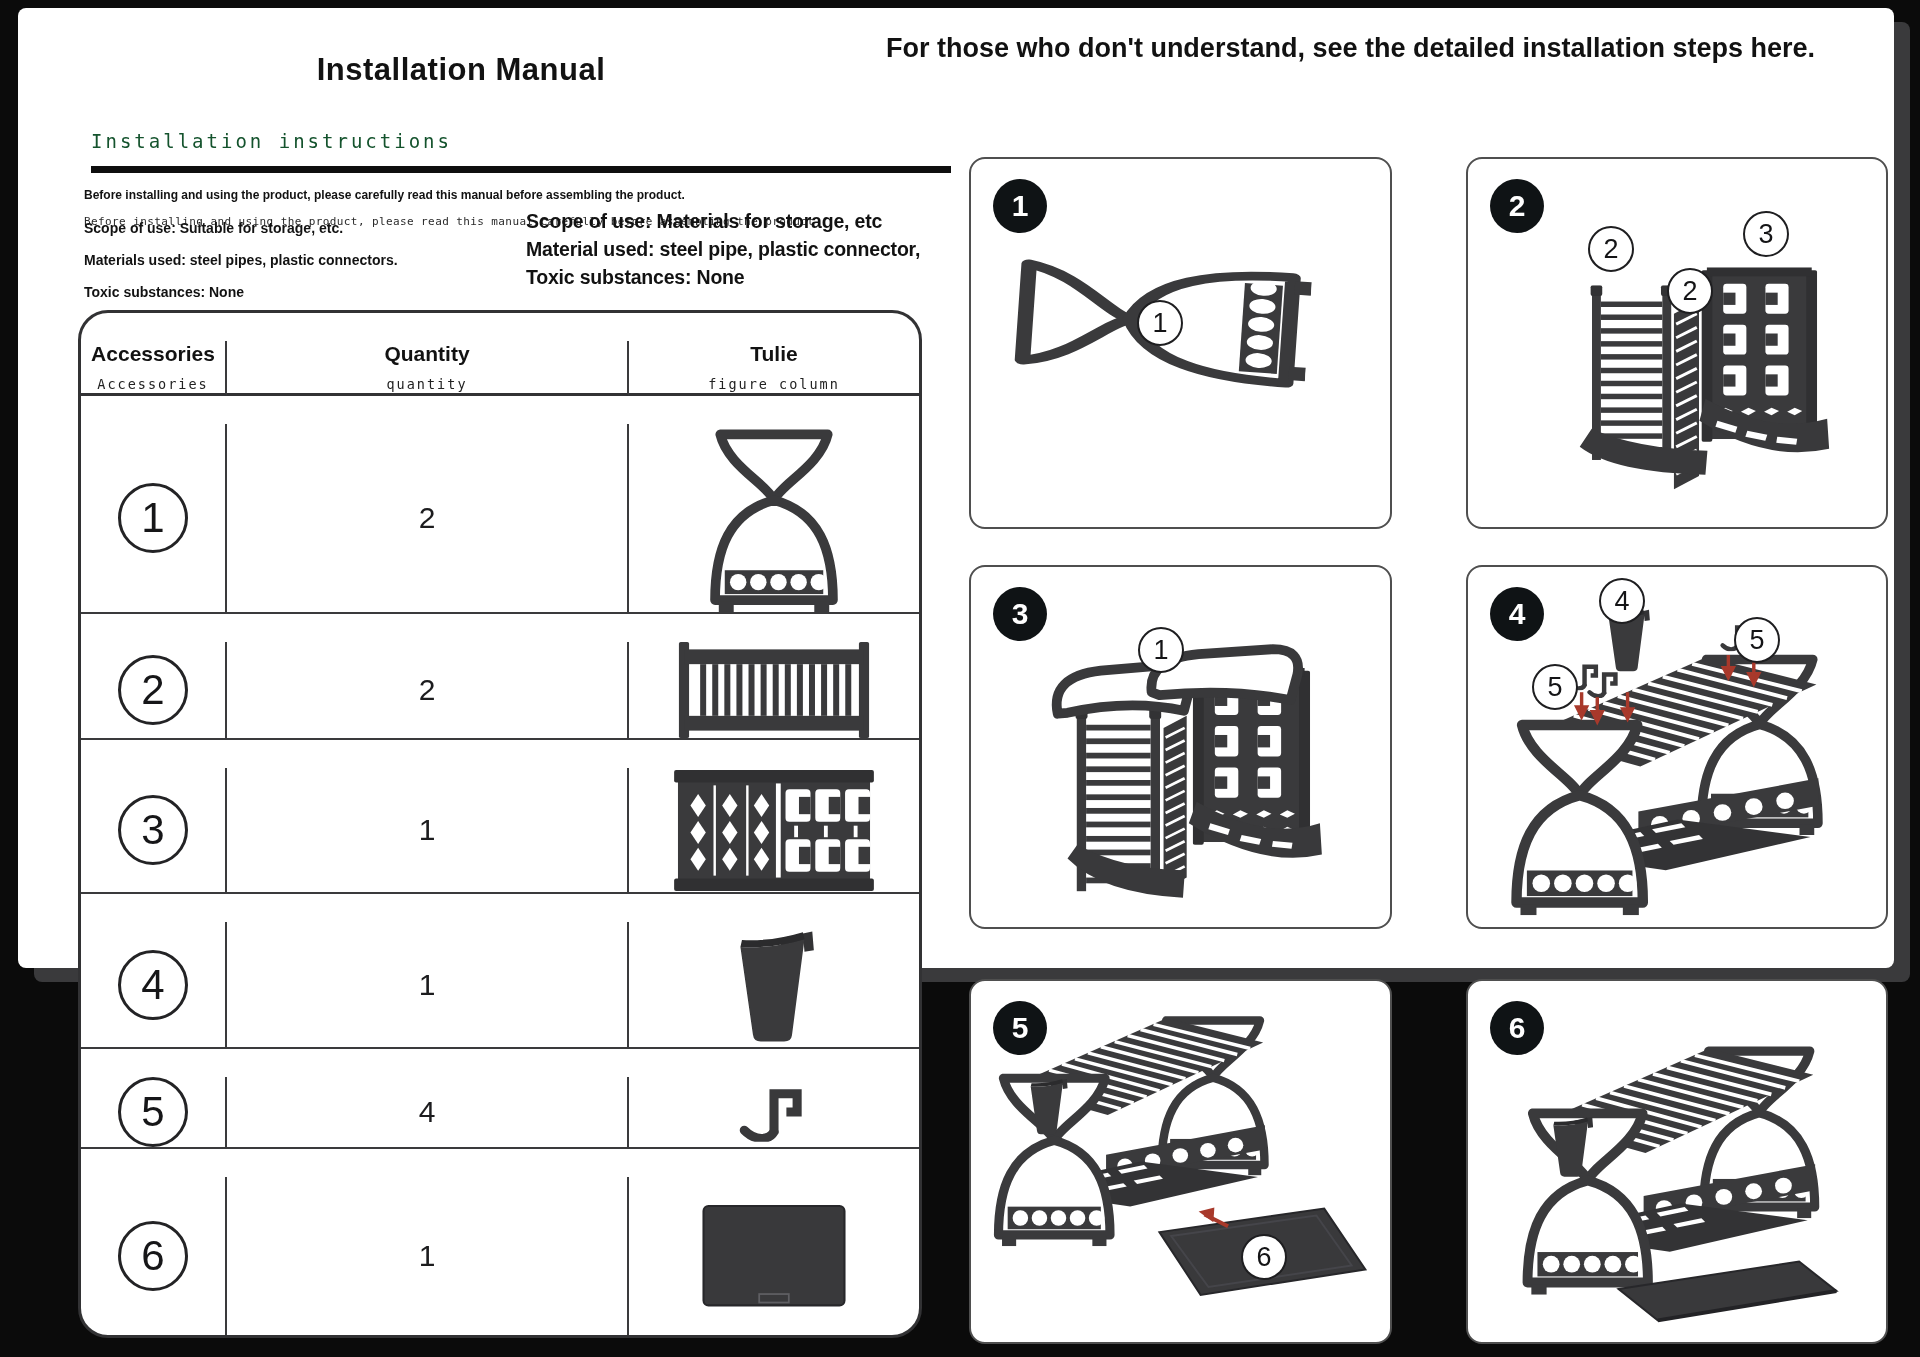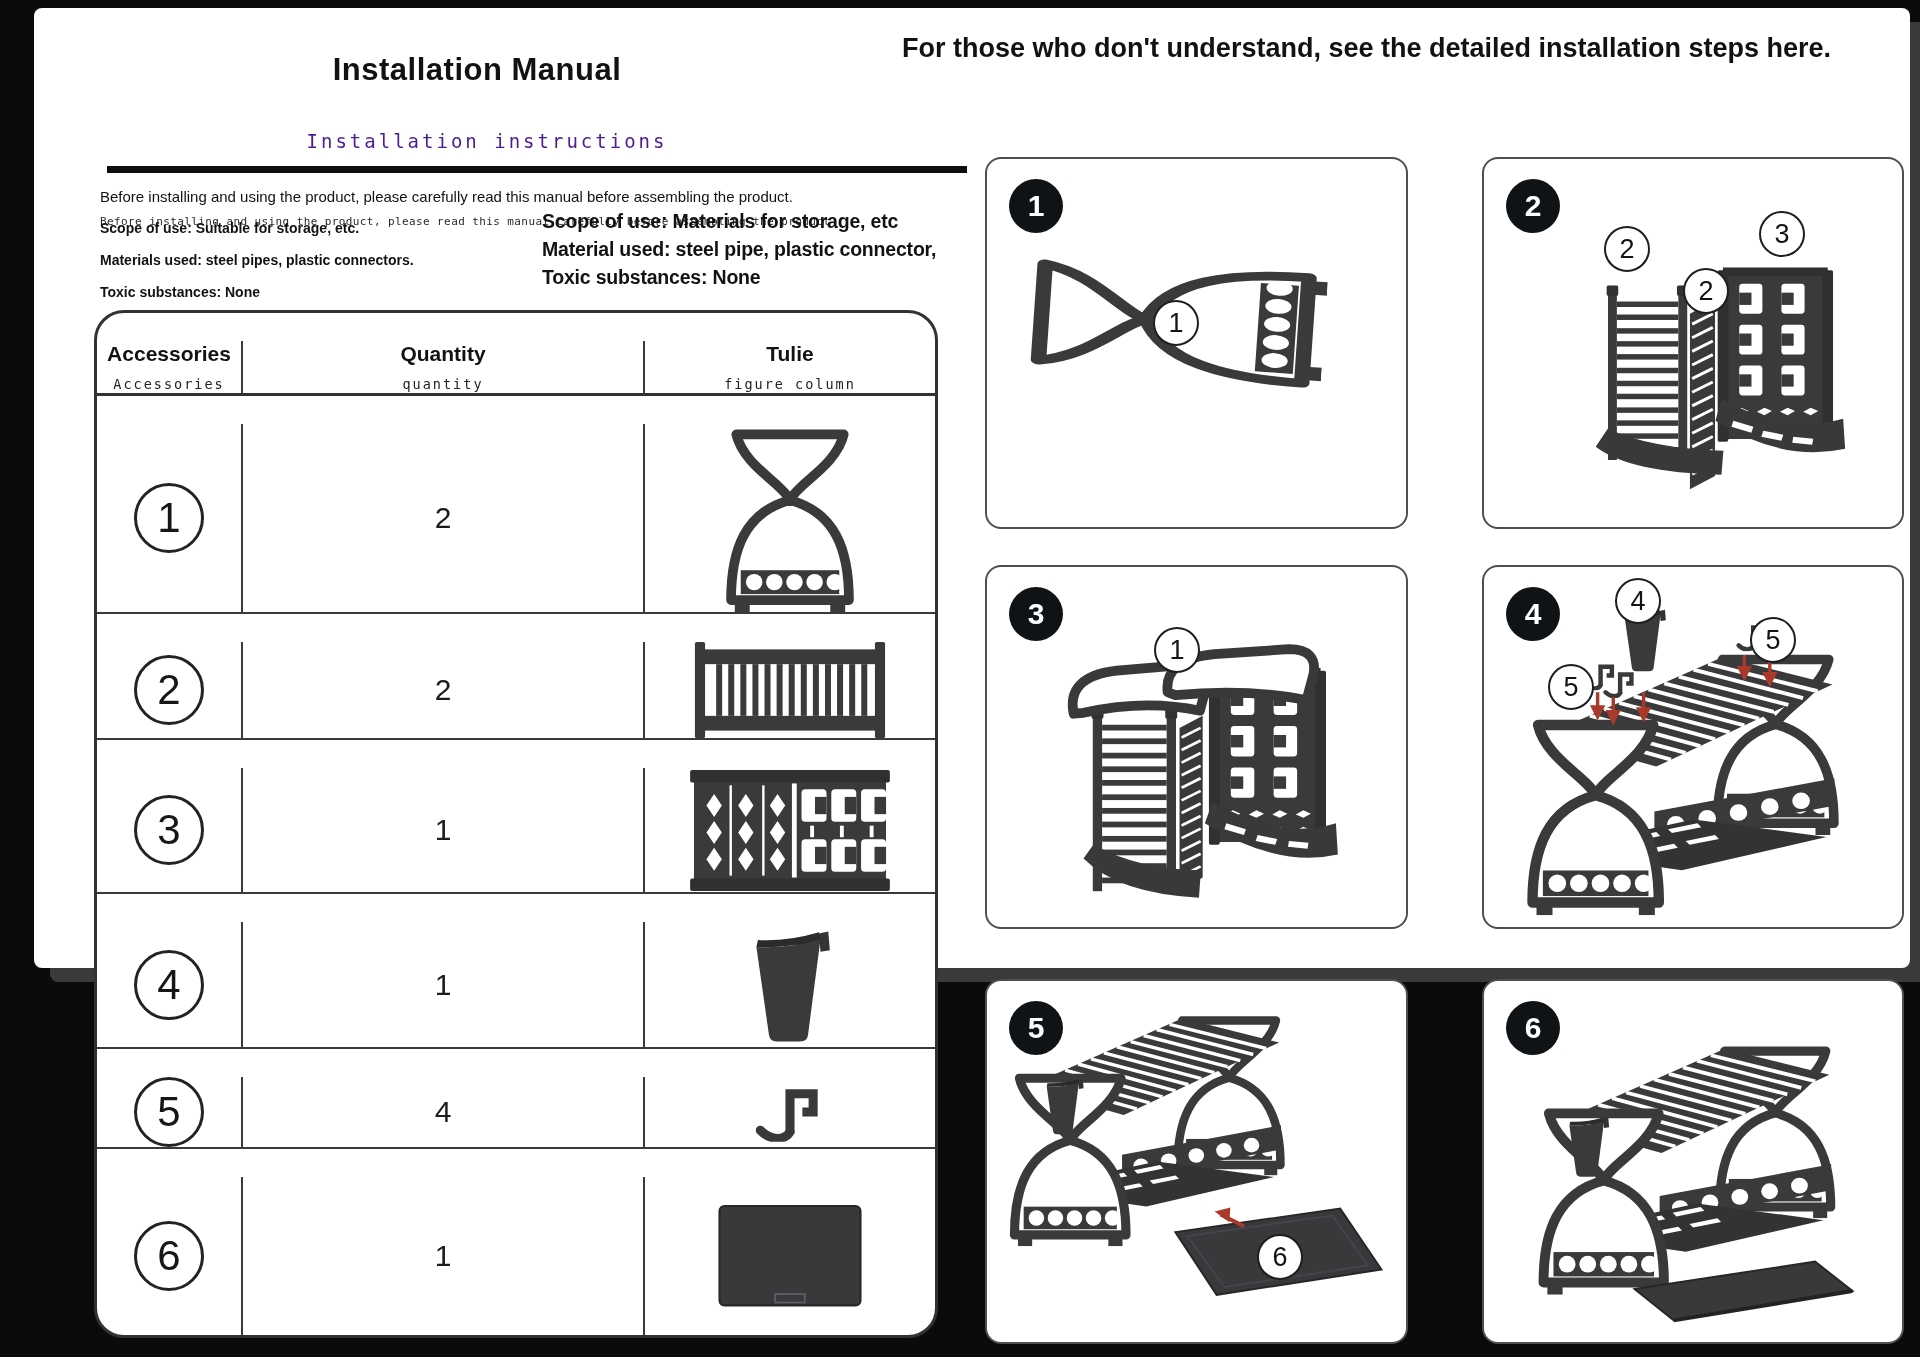--- a/index.html
+++ b/index.html
@@ -1,26 +1,26 @@
 <!DOCTYPE html>
 <html><head>
 <meta charset="utf-8">
 <style>
   html,body{margin:0;padding:0;background:#0b0b0b;}
   .canvas{position:relative;width:1920px;height:1357px;background:#0b0b0b;overflow:hidden;
           font-family:"Liberation Sans",sans-serif;color:#121212;}
-  .page{position:absolute;left:34px;top:8px;width:1876px;height:960px;background:#fff;
+  .page{position:absolute;left:18px;top:8px;width:1876px;height:960px;background:#fff;
         border-radius:8px;box-shadow:16px 14px 0 0 #3a3a3c;}
   .abs{position:absolute;}
 
   
   .title{font-size:31px;font-weight:bold;text-align:center;letter-spacing:.5px;}
-  .subtitle{font-family:"DejaVu Sans Mono",monospace;font-size:19px;letter-spacing:3px;text-align:center;color:#4c1d95;}
+  .subtitle{font-family:"DejaVu Sans Mono",monospace;font-size:19px;letter-spacing:3px;color:#14532d;}
   .rule{background:#0e0e0e;height:7px;}
-  .notice-bold{font-size:15px;font-weight:normal;white-space:nowrap;}
+  .notice-bold{font-size:12px;font-weight:bold;white-space:nowrap;}
   .notice-mono{font-family:"DejaVu Sans Mono",monospace;font-size:11px;letter-spacing:.4px;color:#2a2a2a;white-space:nowrap;}
   .spec-s{font-size:14px;font-weight:bold;white-space:nowrap;}
   .spec-l{font-size:19.5px;font-weight:bold;white-space:nowrap;letter-spacing:-.2px;}
 
   
   .parts-table{position:absolute;left:82px;top:310px;width:838px;height:1022px;
                border:3.5px solid #323234;border-radius:30px;overflow:hidden;background:#fff;
                display:grid;grid-template-columns:146px 402px 1fr;
                grid-template-rows:83px 218px 126px 154px 155px 100px 1fr;}
   .tcell{border-right:2.5px solid #3a3a3c;border-bottom:2.5px solid #3a3a3c;

